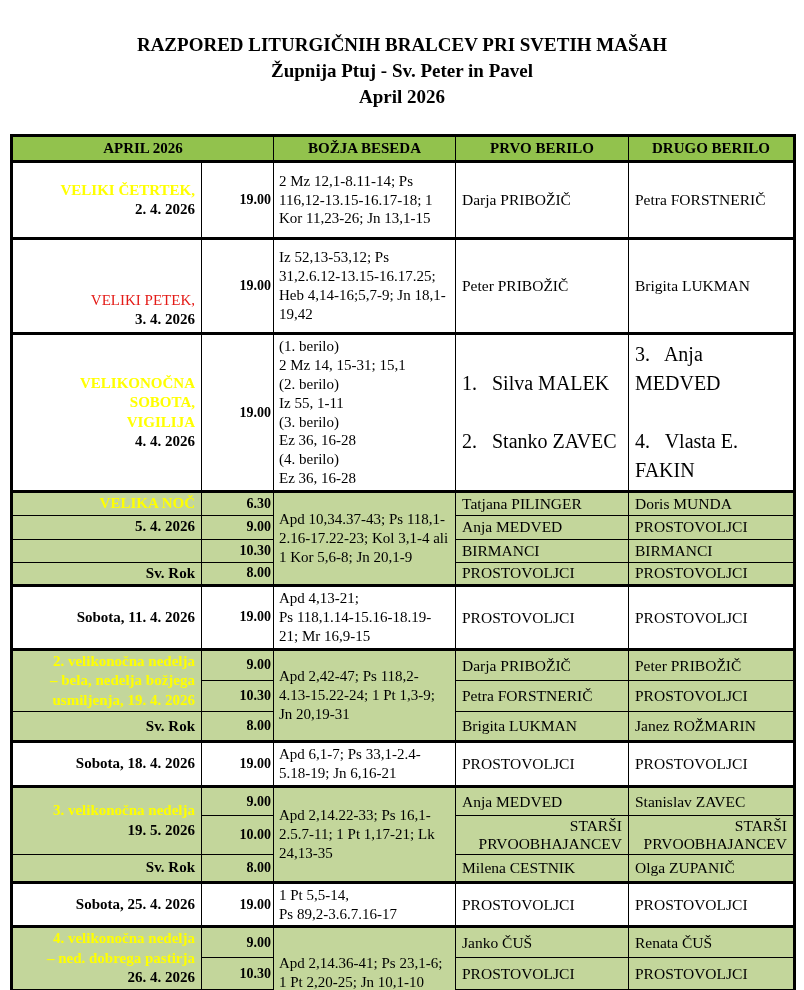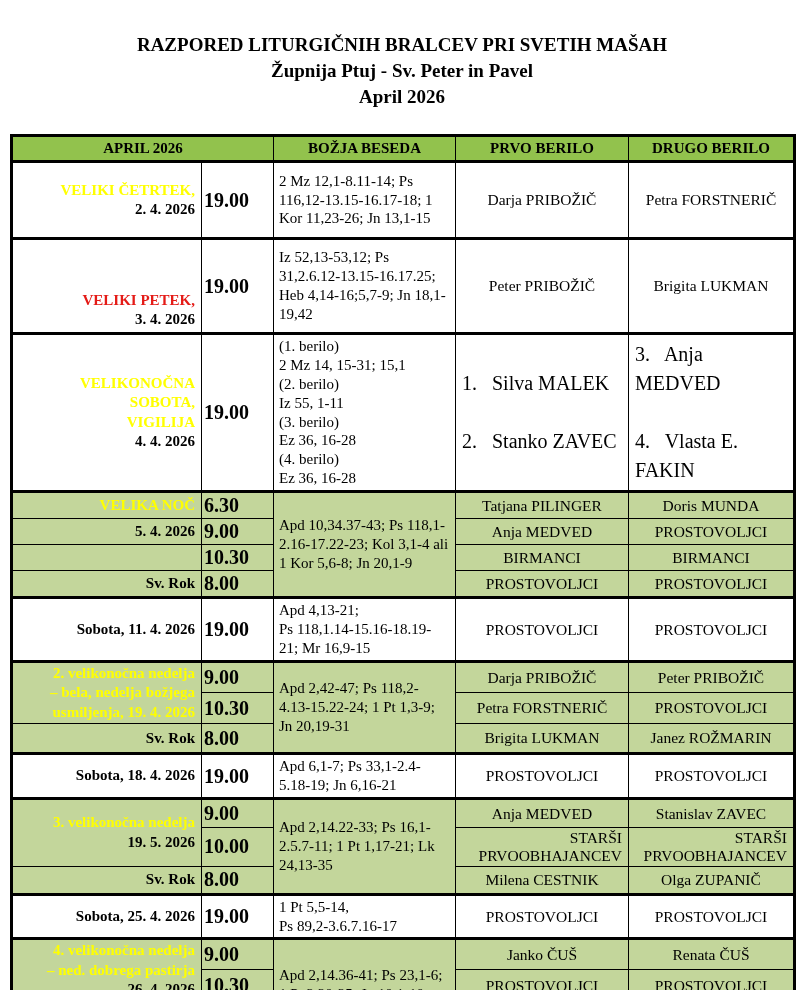--- a/index.html
+++ b/index.html
@@ -27,28 +27,28 @@
     overflow: hidden;
   }
   th {
     background: var(--header-green, #92c24d);
     font-weight: bold; text-align: center; padding: 3px 2px; font-size: 15px;
   }
   tr.sep > td, tr.sep > th { border-top-width: 3px; }
   tr.thin > td { border-top-width: 1px; }
   tr.g > td { background: var(--section-green, #c3d69b); }
   .yt { color: var(--highlight-yellow, #ffff00); font-weight: bold; }
-  .rt { color: var(--highlight-red, #e41b17); font-weight: bold; margin-top: 48px; }
+  .rt { color: var(--highlight-red, #e41b17); font-weight: normal; margin-top: 48px; }
   .bold { font-weight: bold; }
   .block { display: block; }
   .preline { white-space: pre-line; }
   td.datecol { padding-left: 8px; line-height: 1.3; text-align: right; }
-  td.time { text-align: left; font-weight: bold; font-size: 20px; padding: 1px 2px; }
+  td.time { text-align: right; font-weight: bold; font-size: 14px; padding: 1px 2px; }
   td.reading { font-size: 15px; line-height: 1.26; white-space: pre-line; padding: 2px 5px; }
-  td.namecol { font-size: 15.5px; line-height: 1.15; text-align: center; }
+  td.namecol { font-size: 15.5px; line-height: 1.15; }
   td.center { text-align: right; }
   td.vigilnames { white-space: pre-wrap; line-height: 1.45; font-size: 20px; }
 </style>
 </head>
 <body>
 
 <div class="page-title">
   <div>RAZPORED LITURGIČNIH BRALCEV PRI SVETIH MAŠAH</div>
   <div>Župnija Ptuj - Sv. Peter in Pavel</div>
   <div>April 2026</div>

